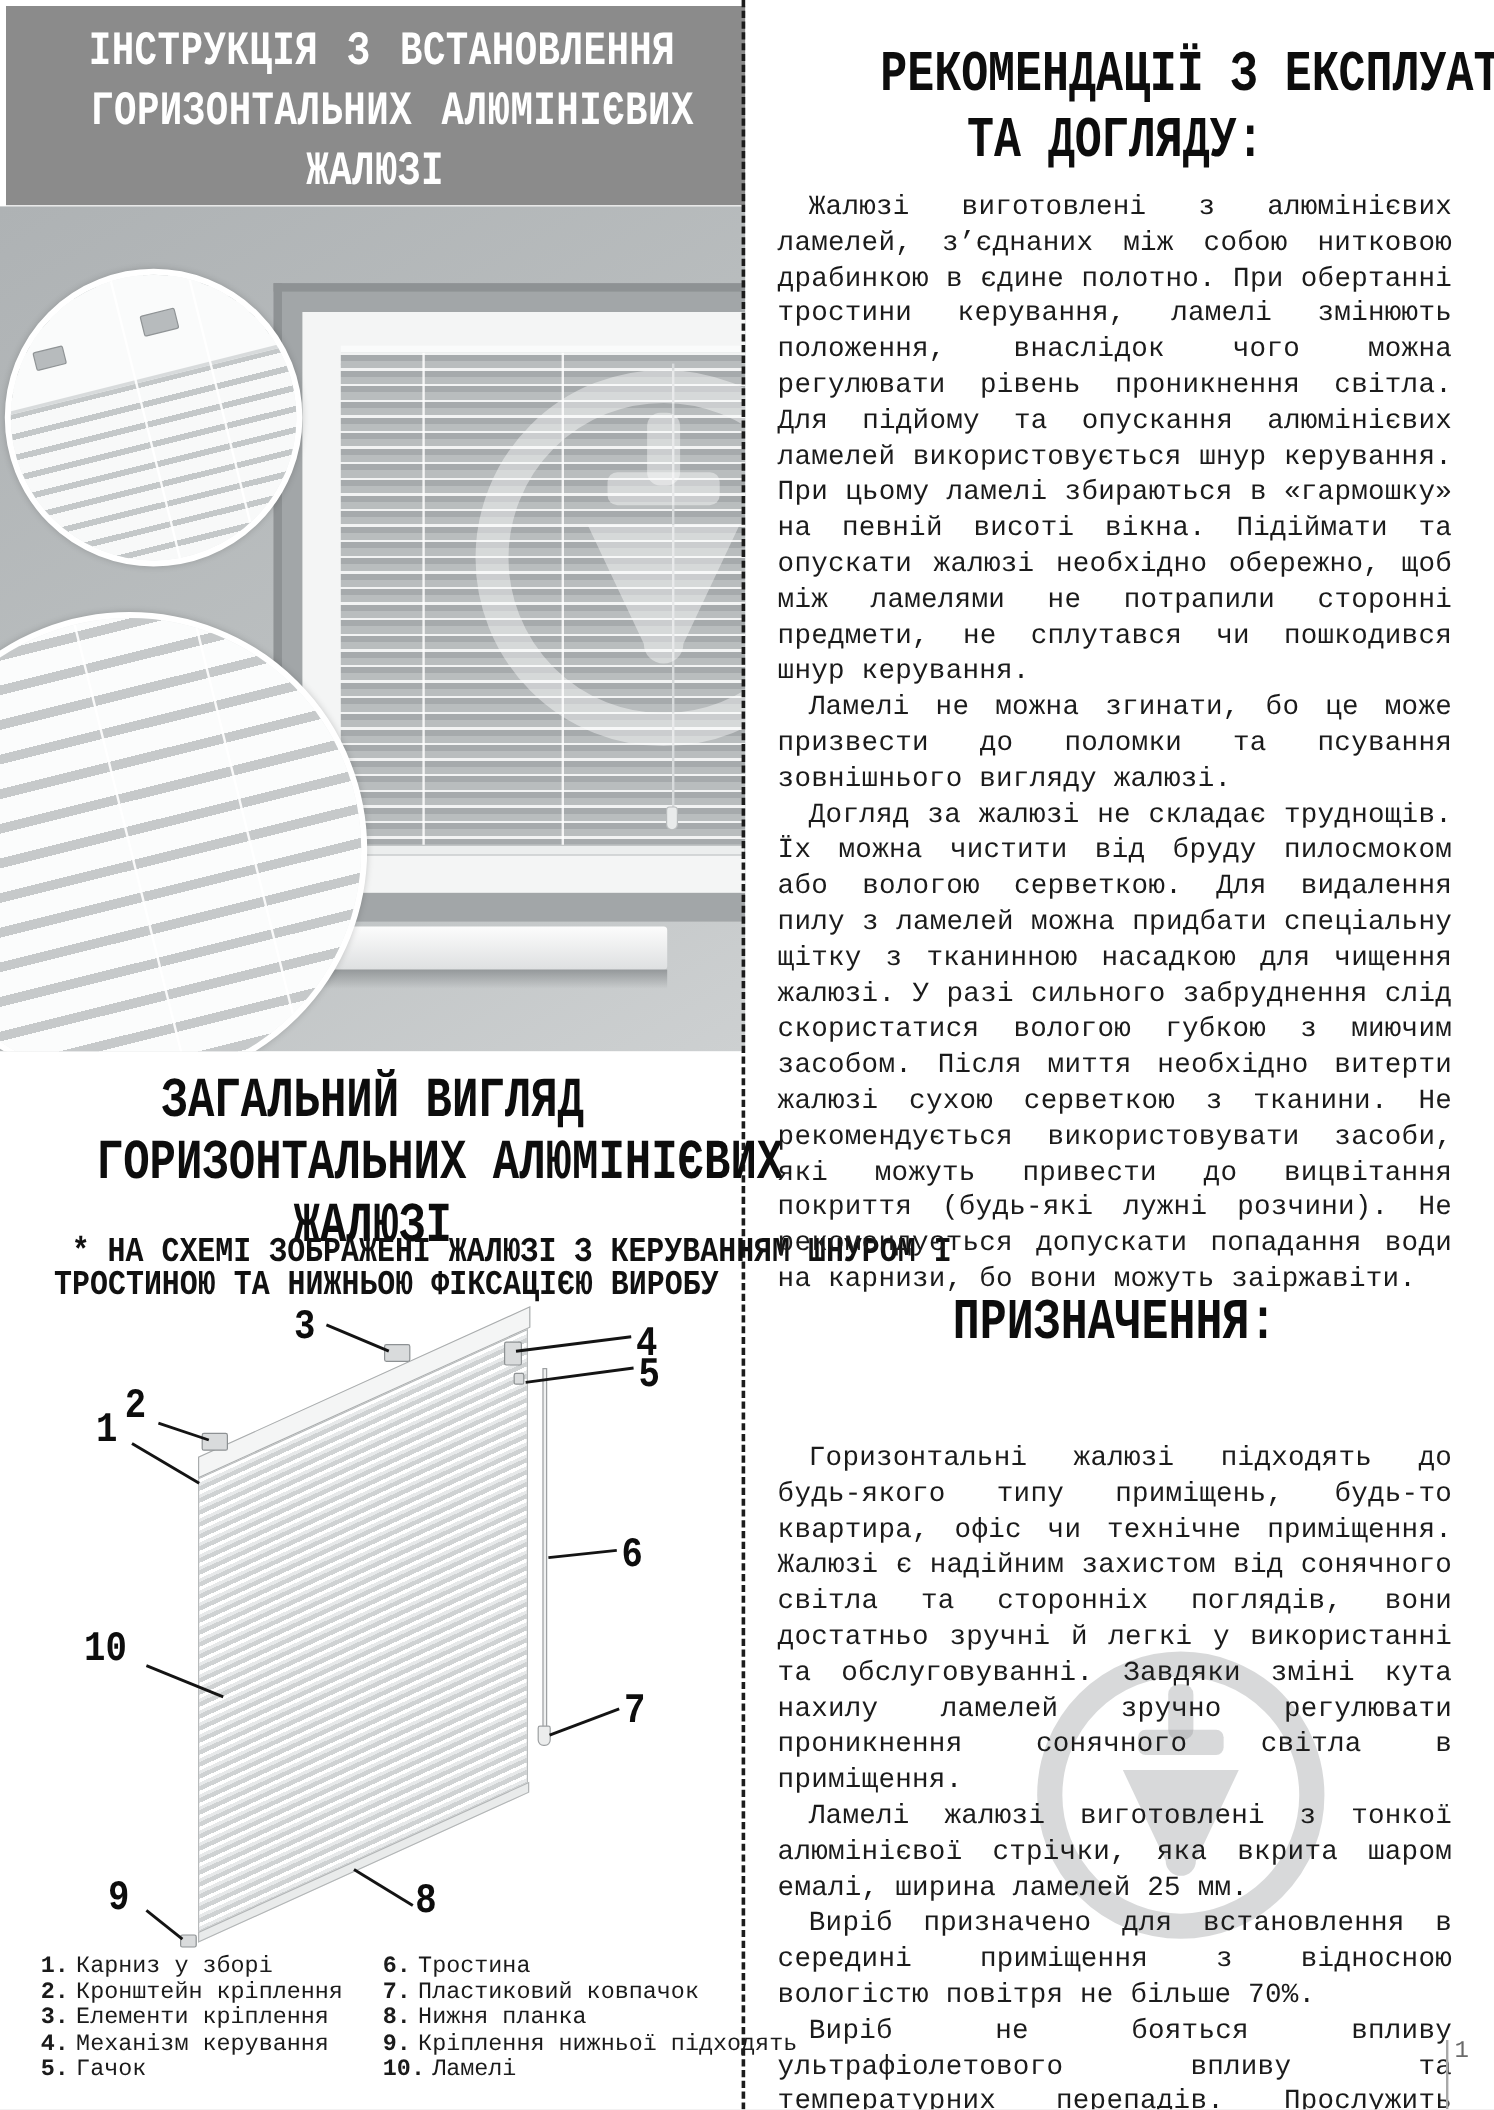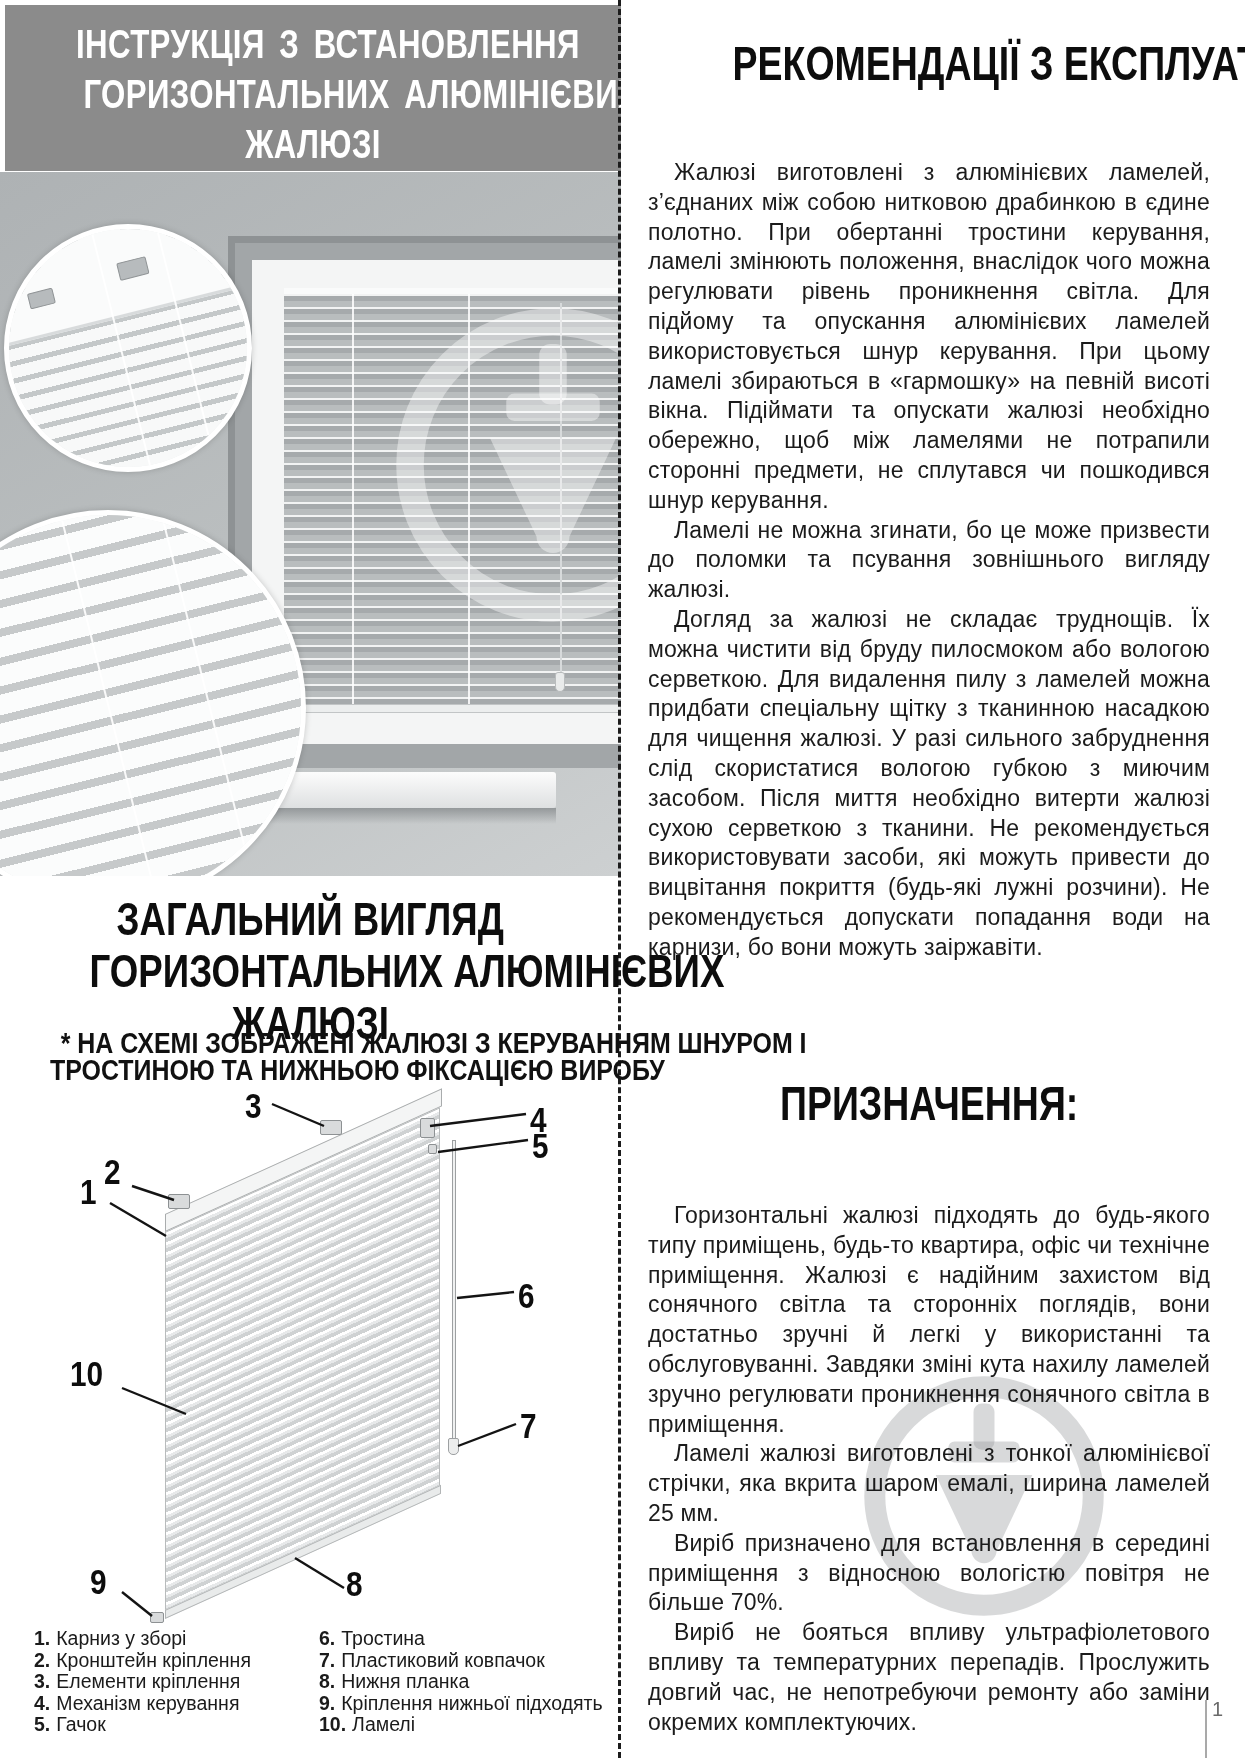--- a/index.html
+++ b/index.html
@@ -1,17 +1,17 @@
 <!DOCTYPE html>
 <html><head>
 <meta charset="utf-8">
 <style>
   html,body{margin:0;padding:0;background:#e8e8e8;}
   .page{position:relative;width:1245px;height:1758px;background:#ffffff;overflow:hidden;
-        font-family:Liberation Sans, sans-serif;color:#161616;}
+        font-family:Liberation Mono, monospace;color:#161616;}
   .abs{position:absolute;}
   .cx{display:inline-block;transform:scaleX(.78);white-space:nowrap;}
   .cx85{display:inline-block;transform:scaleX(.86);white-space:nowrap;}
 
   
   .hdr{left:5px;top:5px;width:616px;height:166px;background:#8b8b8b;color:#fff;
        text-align:center;font-weight:bold;font-size:40px;line-height:50px;padding-top:14px;
        box-sizing:border-box;letter-spacing:.5px;}
   .hdr .ln{display:block;word-spacing:7px;}
 
@@ -210,20 +210,21 @@
         <circle cx="60" cy="60" r="52" fill="none" stroke="currentColor" stroke-width="10"></circle>
       <rect x="55" y="16" width="10" height="22" rx="4" fill="currentColor"></rect>
       <rect x="43" y="34" width="34" height="10" rx="3" fill="currentColor"></rect>
       <path d="M37,50 h46 l-17,36 a6,6 0 0 1 -12,0 z" fill="currentColor"></path>
       </svg>
   </div>
 
   <div class="abs rcol">
     <div class="rtitle" style="top:36px;">
       <div><span class="cx">РЕКОМЕНДАЦІЇ З ЕКСПЛУАТАЦІЇ</span></div>
+      <div><span class="cx">ТА ДОГЛЯДУ:</span></div>
     </div>
     <div class="rbody" style="top:158px;">
       <p>Жалюзі виготовлені з алюмінієвих ламелей, з’єднаних між собою нитковою драбинкою в єдине полотно. При обертанні тростини керування, ламелі змінюють положення, внаслідок чого можна регулювати рівень проникнення світла. Для підйому та опускання алюмінієвих ламелей використовується шнур керування. При цьому ламелі збираються в «гармошку» на певній висоті вікна. Підіймати та опускати жалюзі необхідно обережно, щоб між ламелями не потрапили сторонні предмети, не сплутався чи пошкодився шнур керування.</p>
       <p>Ламелі не можна згинати, бо це може призвести до поломки та псування зовнішнього вигляду жалюзі.</p>
       <p>Догляд за жалюзі не складає труднощів. Їх можна чистити від бруду пилосмоком або вологою серветкою. Для видалення пилу з ламелей можна придбати спеціальну щітку з тканинною насадкою для чищення жалюзі. У разі сильного забруднення слід скористатися вологою губкою з миючим засобом. Після миття необхідно витерти жалюзі сухою серветкою з тканини. Не рекомендується використовувати засоби, які можуть привести до вицвітання покриття (будь-які лужні розчини). Не рекомендується допускати попадання води на карнизи, бо вони можуть заіржавіти.</p>
     </div>
 
     <div class="rtitle" style="top:1076px;">
       <span class="cx">ПРИЗНАЧЕННЯ:</span>
     </div>

